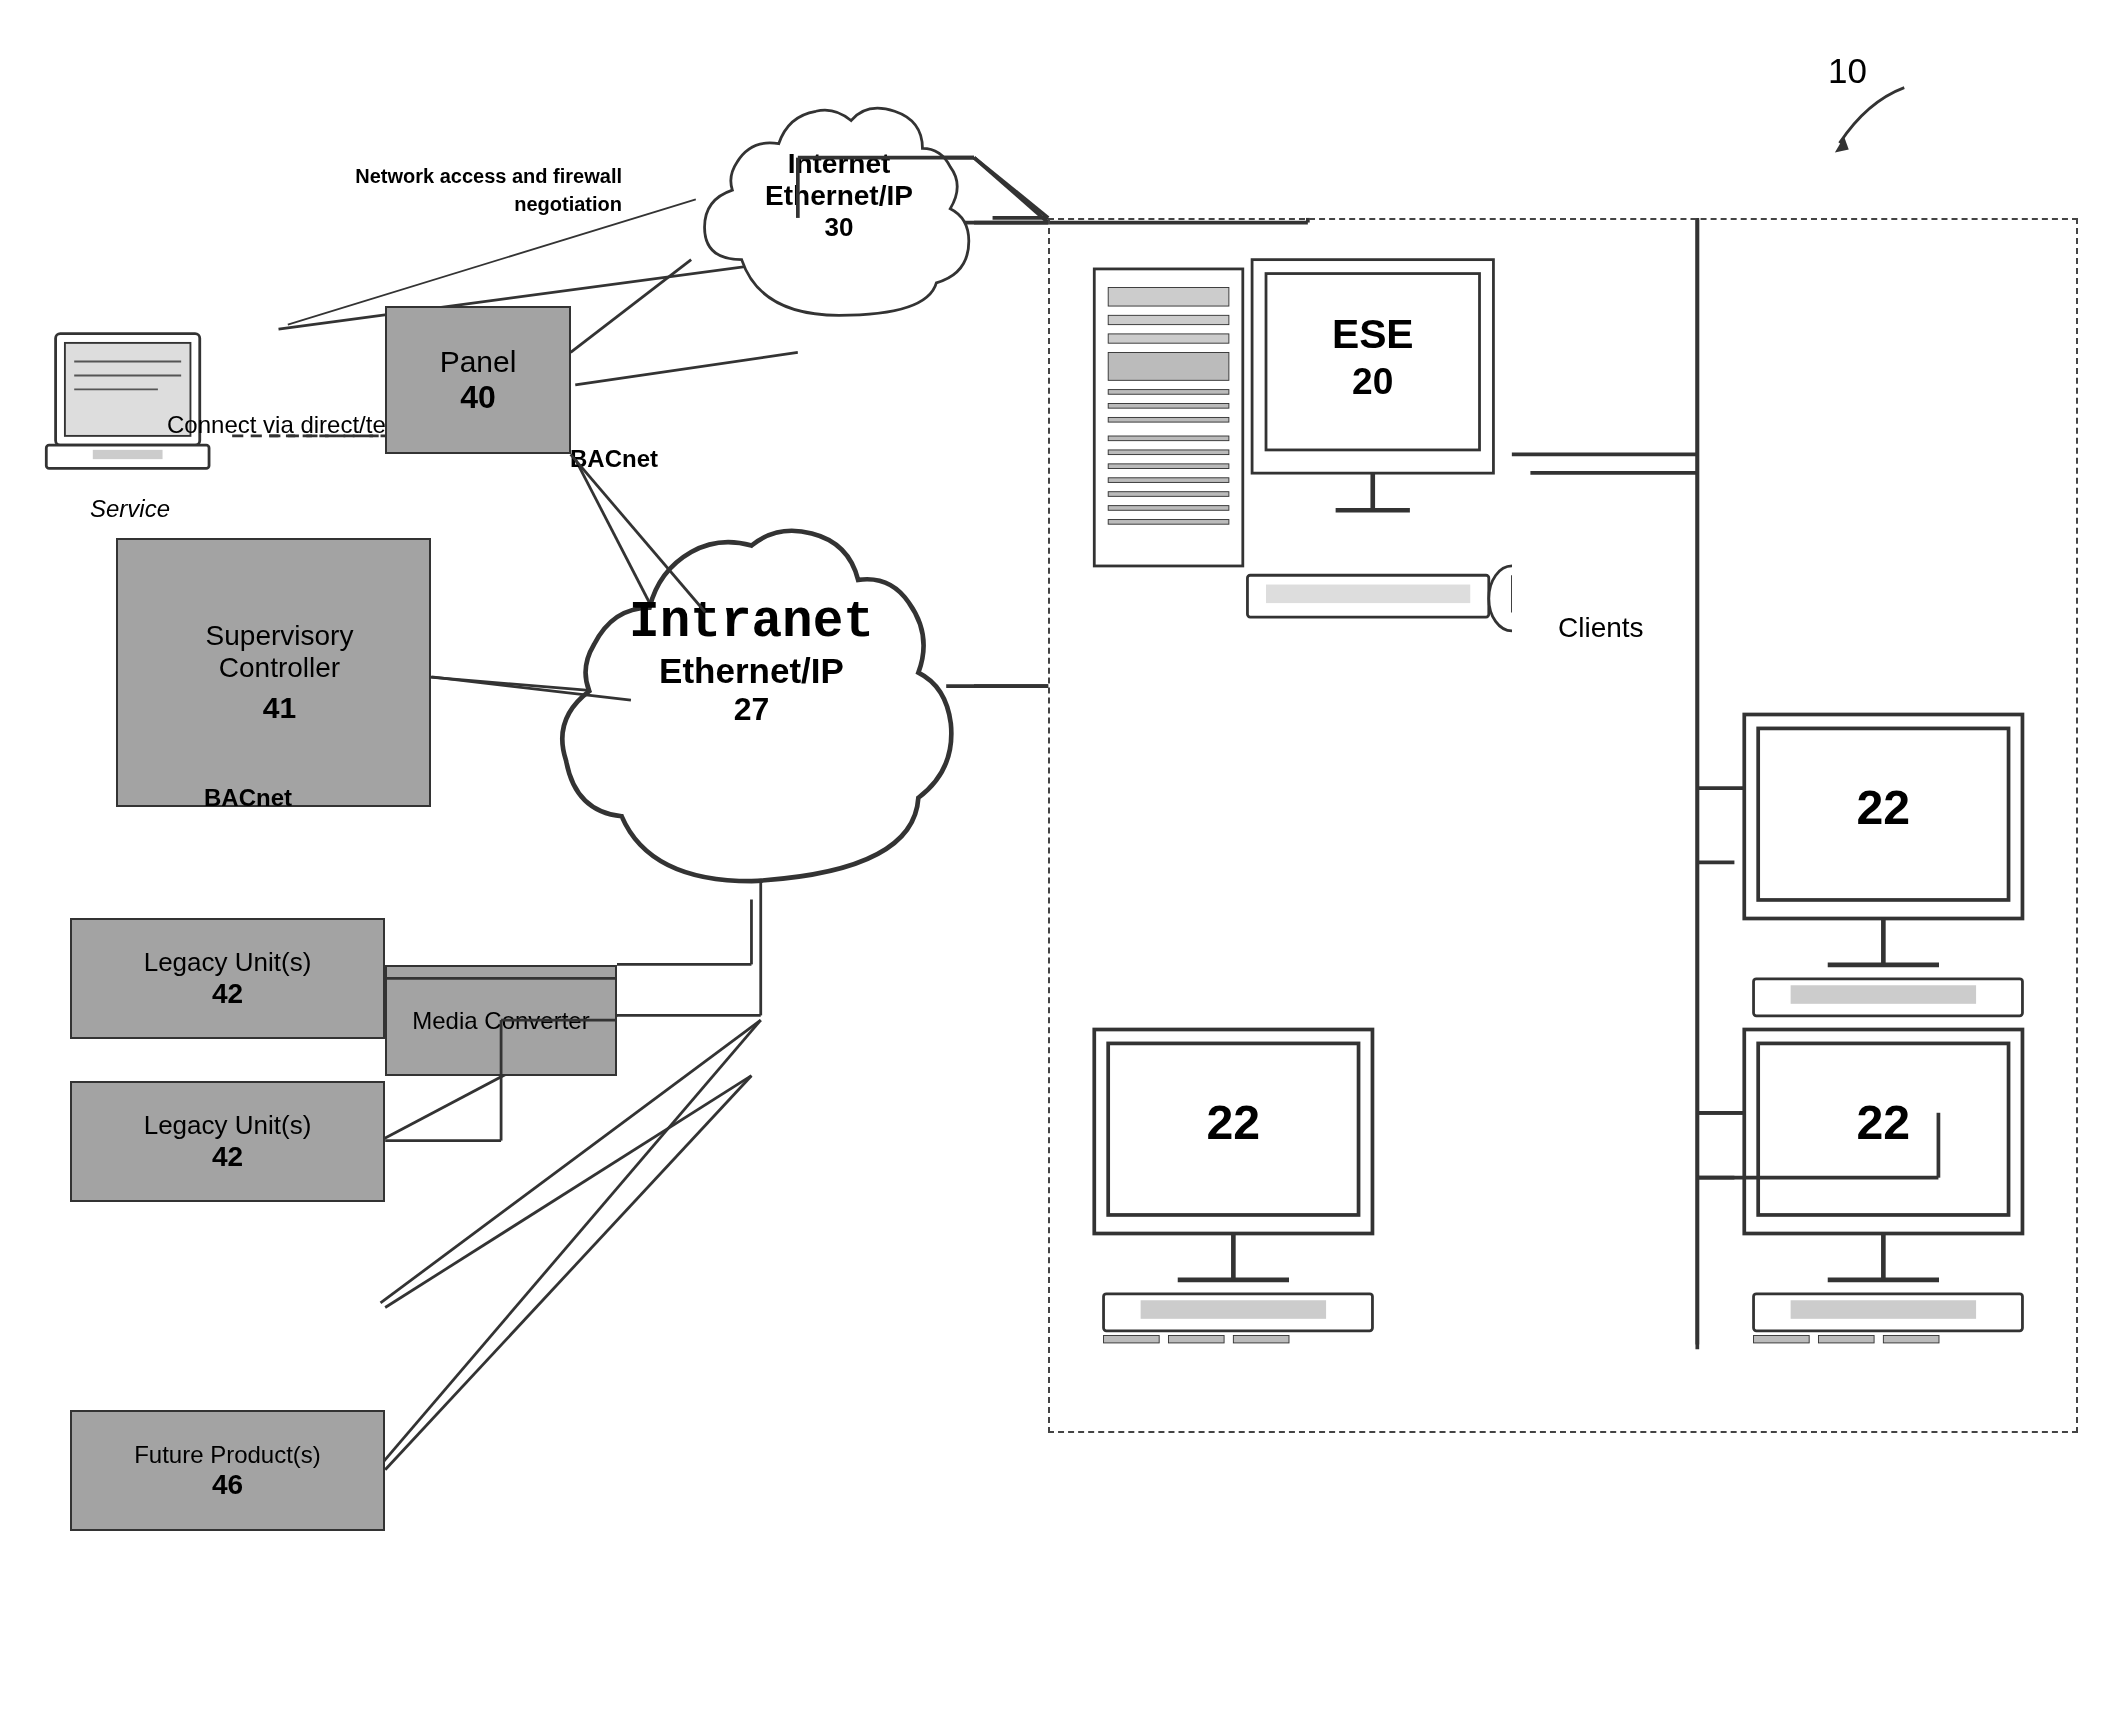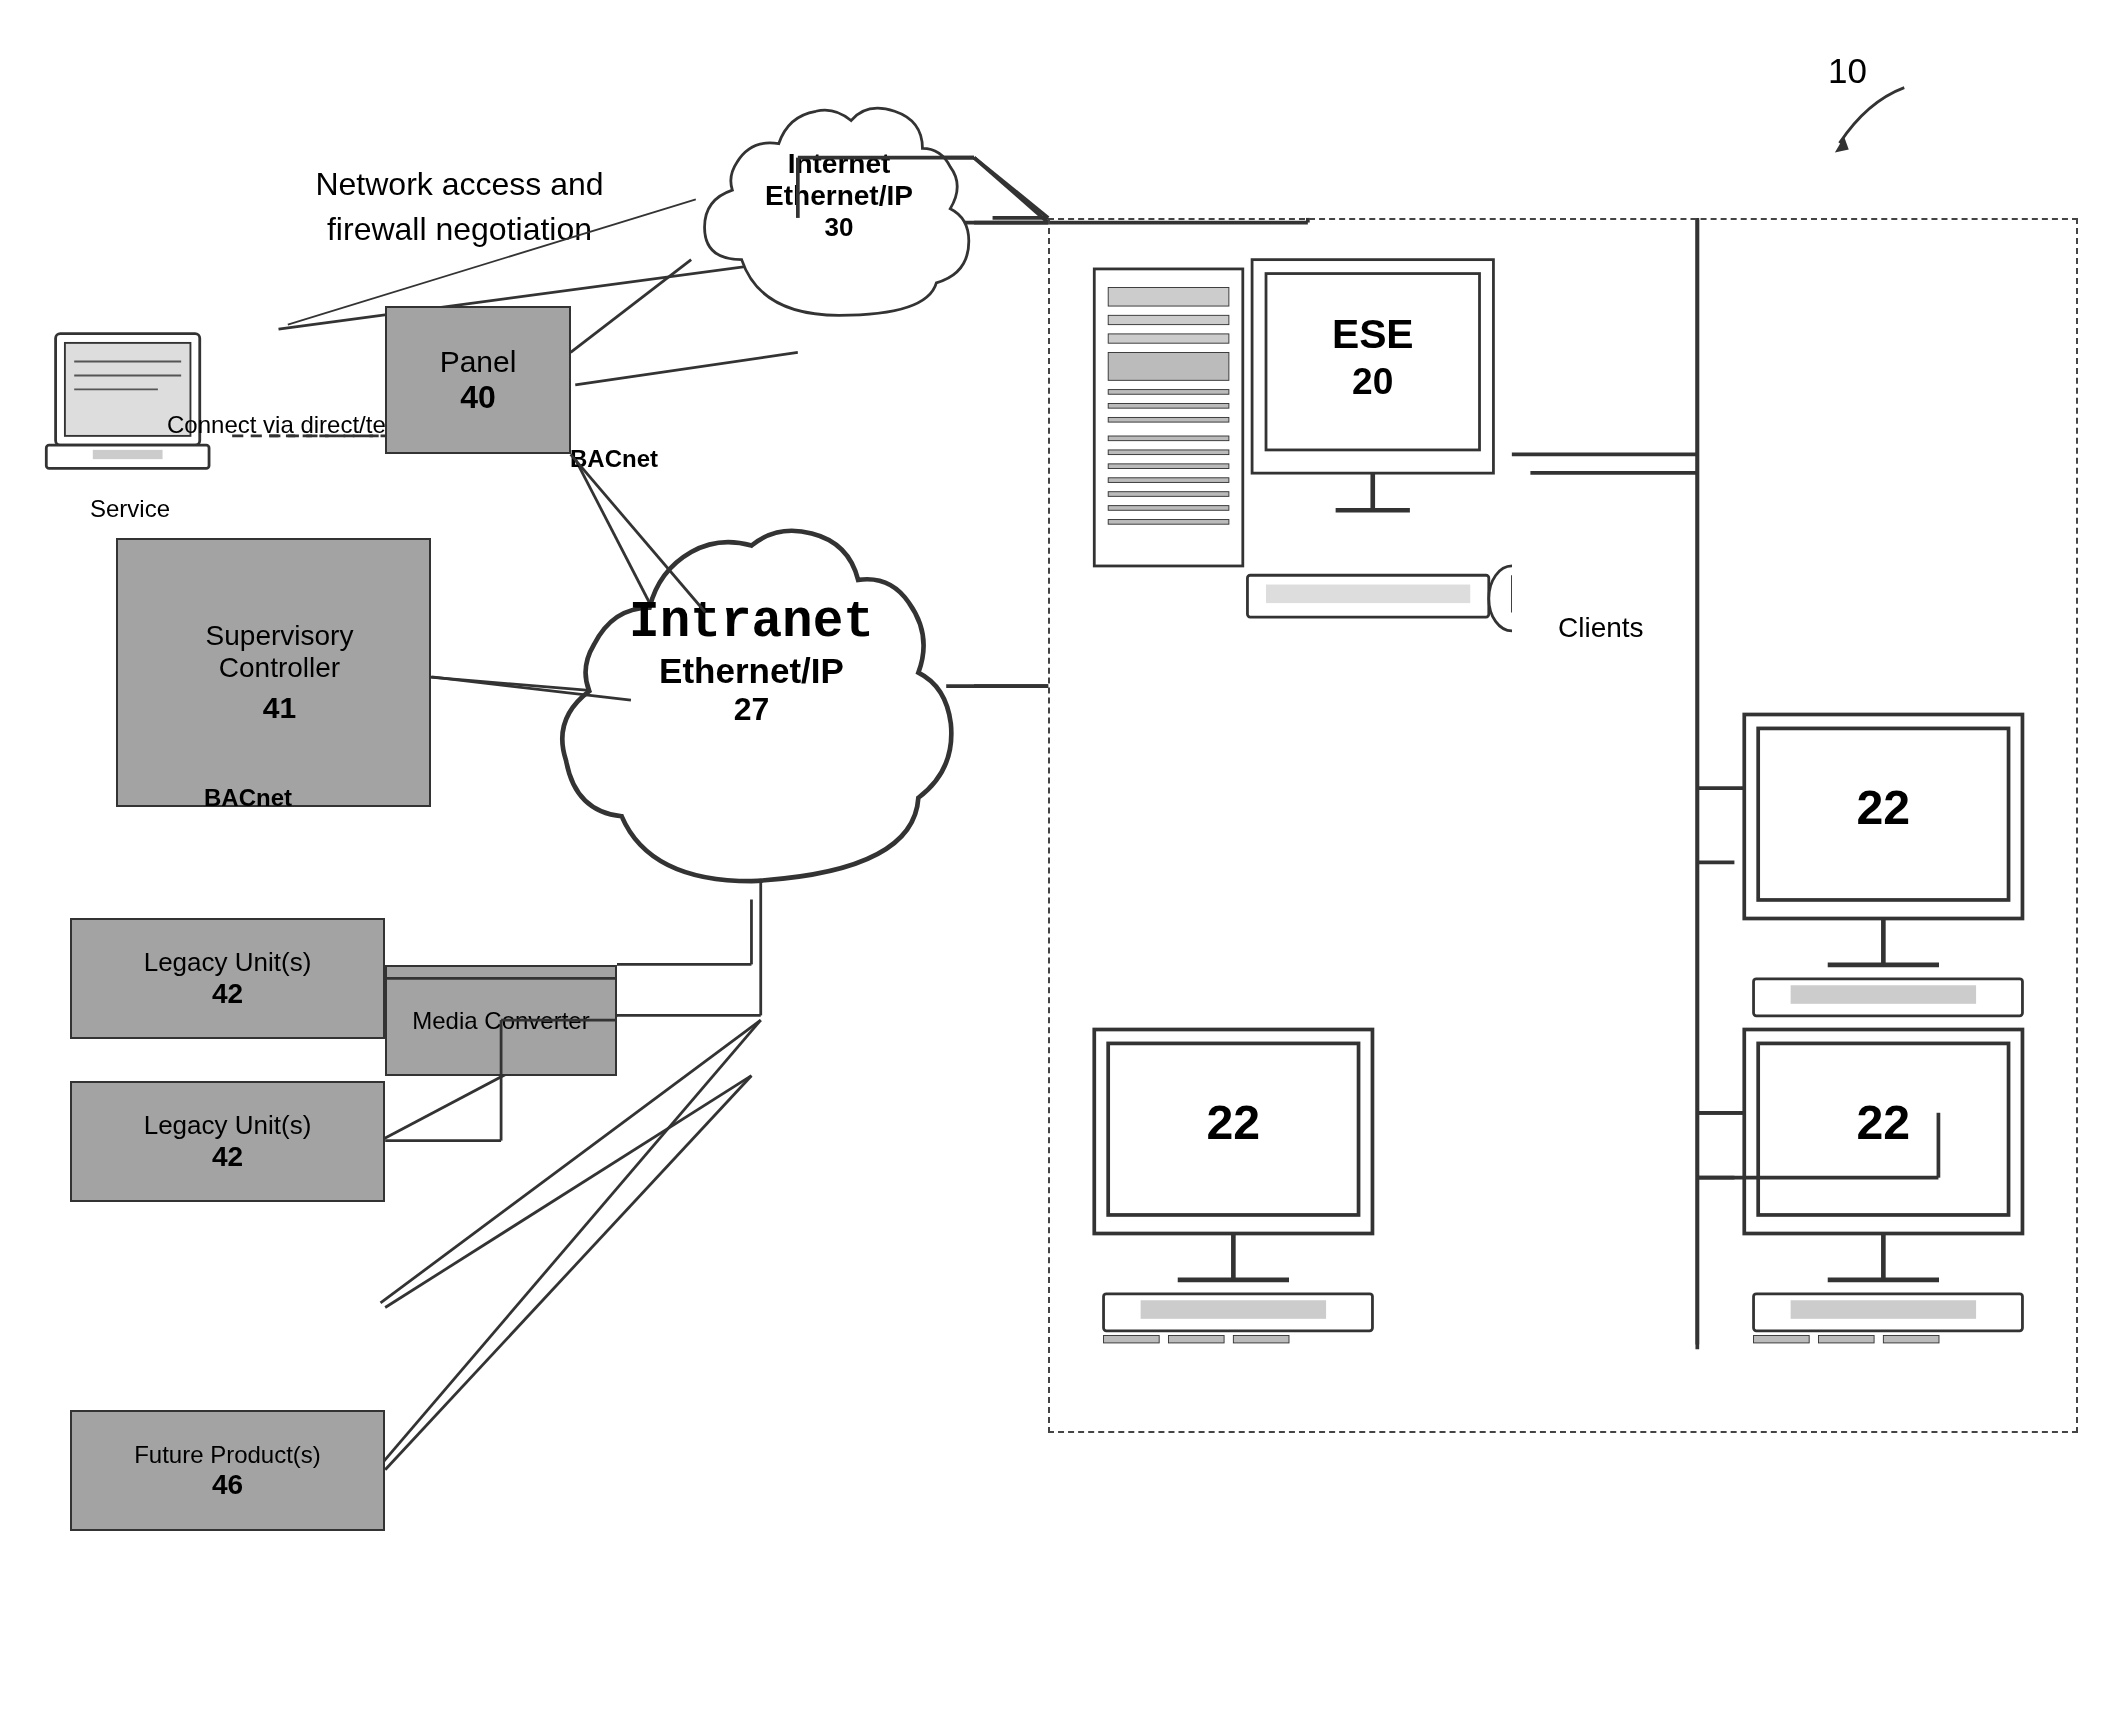--- a/index.html
+++ b/index.html
@@ -155,21 +155,21 @@
     <span>10</span>
   </div>
 
   <svg style="position:absolute; top:83px; right:204px; width:93px; height:74px;" viewBox="0 0 100 80" width="93" height="74">
     <path d="M80,5 Q40,20 10,65" stroke="#333" stroke-width="3" fill="none"></path>
     <polygon points="5,75 15,58 20,72" fill="#333"></polygon>
   </svg>
 
   <div style="position:absolute; top:218px; left:1048px; width:1030px; height:1215px; border:2.8px dashed #444;"></div>
 
-  <div class="annotation" style="top:162px; left:297px; width:325px; font-size:32px; text-align:center;">Network access and firewall
+  <div class="annotation" style="top:162px; left:297px; width:325px; font-size:20px; text-align:right;font-weight:bold;">Network access and firewall
 negotiation</div>
 
   <div class="cloud" style="top:74px; left:686px; width:306px; height:260px;">
     <svg width="306" height="260" viewBox="0 0 330 280">
       <path d="M165,260 Q80,260 60,200 Q20,200 20,165 Q20,135 50,125 Q45,110 55,95 Q70,70 100,75 Q110,45 140,40 Q160,35 178,50 Q195,30 225,40 Q255,50 255,80 Q275,80 285,100 Q300,120 285,145 Q305,155 305,180 Q305,215 270,225 Q260,260 165,260 Z" fill="white" stroke="#333" stroke-width="3"></path>
     </svg>
     <div style="position:absolute; top:74px; left:0; width:100%; text-align:center;">
       <div style="font-size:28px; font-weight:bold;">Internet</div>
       <div style="font-size:28px; font-weight:bold;">Ethernet/IP</div>
       <div style="font-size:26px; font-weight:bold;">30</div>
@@ -193,21 +193,21 @@
       <rect x="20" y="20" width="155" height="120" rx="5" fill="white" stroke="#333" stroke-width="3"></rect>
       <rect x="30" y="30" width="135" height="100" fill="#ddd" stroke="#333" stroke-width="2"></rect>
 
       <line x1="40" y1="50" x2="155" y2="50" stroke="#555" stroke-width="2"></line>
       <line x1="40" y1="65" x2="155" y2="65" stroke="#555" stroke-width="2"></line>
       <line x1="40" y1="80" x2="130" y2="80" stroke="#555" stroke-width="2"></line>
 
       <rect x="10" y="140" width="175" height="25" rx="3" fill="white" stroke="#333" stroke-width="3"></rect>
       <rect x="60" y="145" width="75" height="10" fill="#ccc"></rect>
     </svg>
-    <div style="text-align:center; font-size:24px; margin-top:-9.3px;">Service</div>
+    <div style="text-align:center; font-size:24px; margin-top:-9.3px;font-style:italic;">Service</div>
   </div>
 
   <div class="annotation" style="top:408px; left:167px; font-size:24px; text-align:center;">Connect via
 direct/telephone</div>
 
   <div class="box panel-box" style="top:306px; left:385px; width:186px; height:148px;">
     <div class="label-normal" style="font-size:30px;">Panel</div>
     <div class="label-bold" style="font-size:32px;">40</div>
   </div>
 

